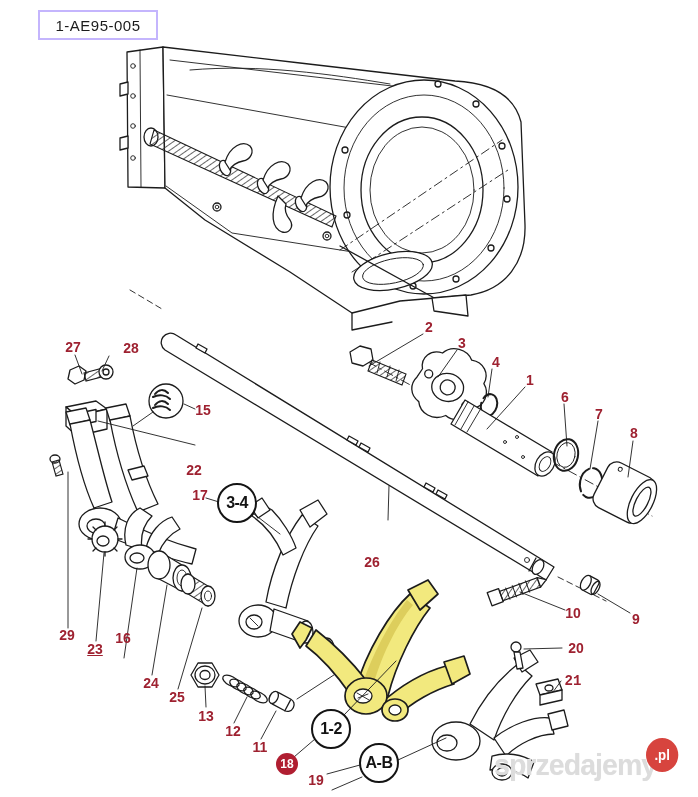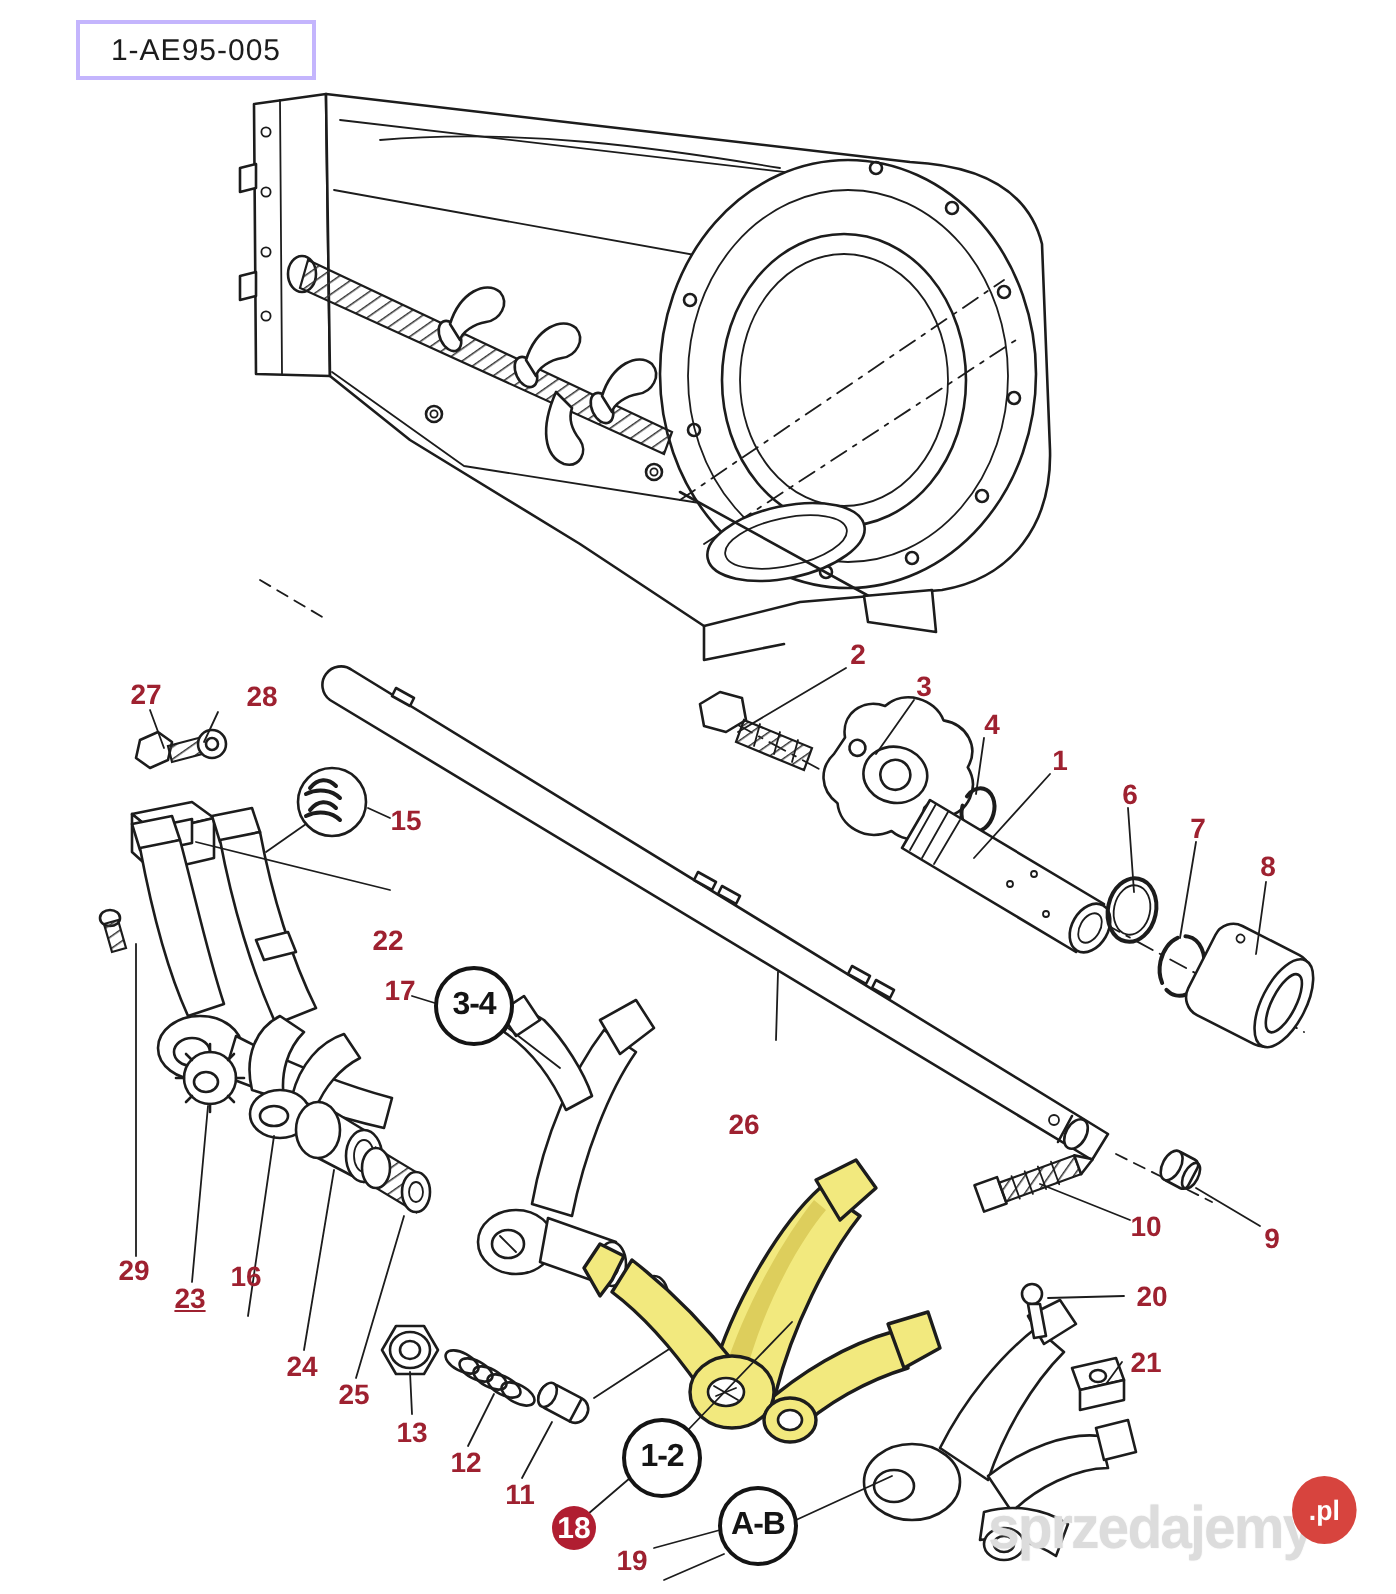--- a/index.html
+++ b/index.html
@@ -25,21 +25,21 @@
     border:2px solid #c4b5fd;display:flex;align-items:center;justify-content:center;
     font-size:15px;letter-spacing:.5px;color:#1c1c1c;background:#fff;}
   .callout-layer{position:absolute;inset:0;z-index:4;pointer-events:none;}
   .callout{position:absolute;transform:translate(-50%,-50%);font-weight:bold;white-space:nowrap;}
   .callout.plain{color:var(--callout_text,#9e2130);font-size:14px;}
   .callout.circle{background:#fff;border:2.2px solid #141414;border-radius:50%;
     width:36px;height:36px;display:flex;align-items:center;justify-content:center;
     color:#141414;font-size:16px;letter-spacing:-.5px;}
   .callout.badge{background:var(--badge_fill,#b01e31);color:var(--badge_text,#fff);
     border-radius:50%;width:22px;height:22px;display:flex;align-items:center;
-    justify-content:center;font-size:15px;}
+    justify-content:center;font-size:12px;}
   .watermark{position:absolute;left:494px;top:748px;z-index:5;color:var(--watermark_text,#dcdcdc);
     font-size:30px;font-weight:bold;letter-spacing:-1px;transform:scaleX(.95);transform-origin:left;
     text-shadow:0 0 1px #eee;}
   .wm-badge{position:absolute;left:160px;top:-10px;width:34px;height:34px;border-radius:50%;
     background:var(--watermark_badge,#d7443e);display:flex;align-items:center;justify-content:center;
     font-size:14px;letter-spacing:0;color:#fff;text-shadow:none;}
 </style>
 </head>
 <body>
 
@@ -372,21 +372,21 @@
       <div class="callout plain" style="left: 462px; top: 343px;">3</div>
       <div class="callout plain" style="left: 496px; top: 362px;">4</div>
       <div class="callout plain" style="left: 530px; top: 380px;">1</div>
       <div class="callout plain" style="left: 565px; top: 397px;">6</div>
       <div class="callout plain" style="left: 599px; top: 414px;">7</div>
       <div class="callout plain" style="left: 634px; top: 433px;">8</div>
       <div class="callout plain" style="left: 372px; top: 528px; margin-top: 34px;">26</div>
       <div class="callout plain" style="left: 573px; top: 613px;">10</div>
       <div class="callout plain" style="left: 636px; top: 619px;">9</div>
       <div class="callout plain" style="left: 576px; top: 648px; text-align: right;">20</div>
-      <div class="callout plain" style="left: 573px; top: 681px;">21</div>
+      <div class="callout plain" style="left: 573px; top: 681px; font-family: Liberation Mono, monospace;">21</div>
     </div>
 
 <div class="watermark">
   <span>sprzedajemy</span>
   <span class="wm-badge">
     <span>.pl</span>
   </span>
 </div>
 
 </div>

